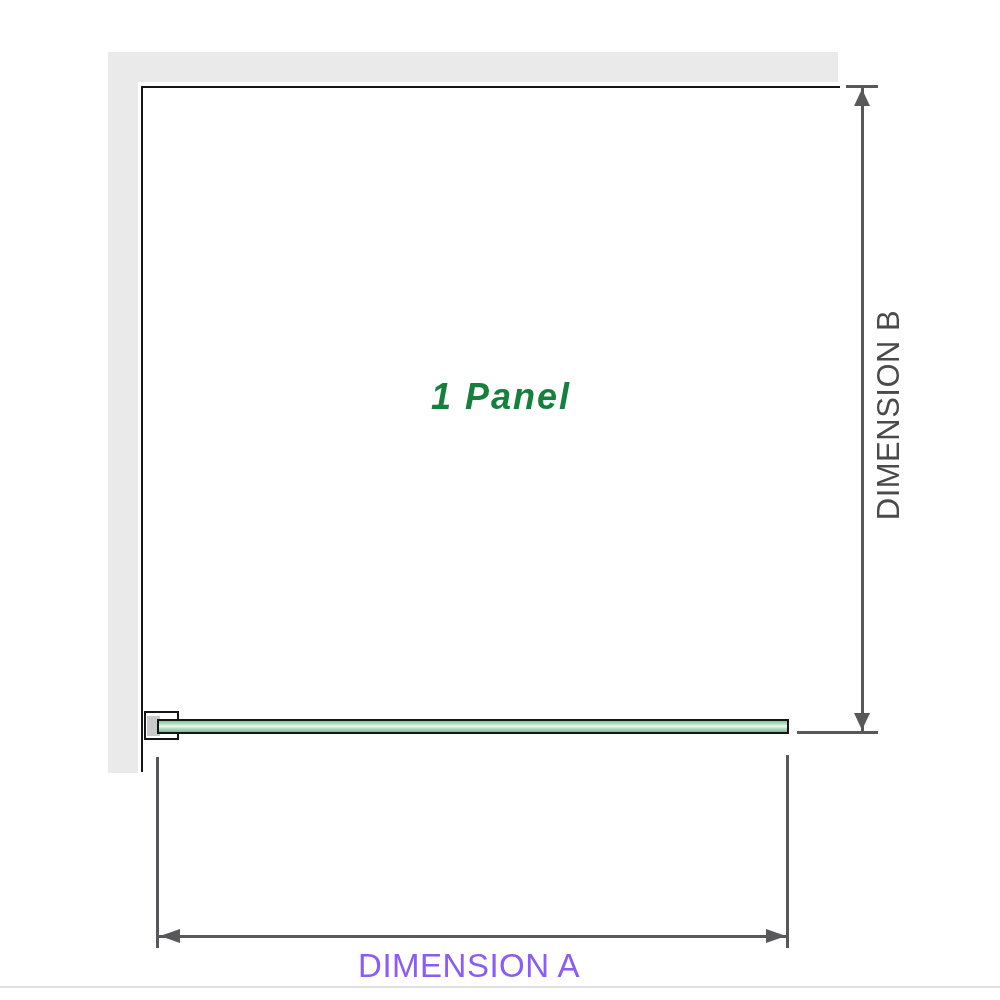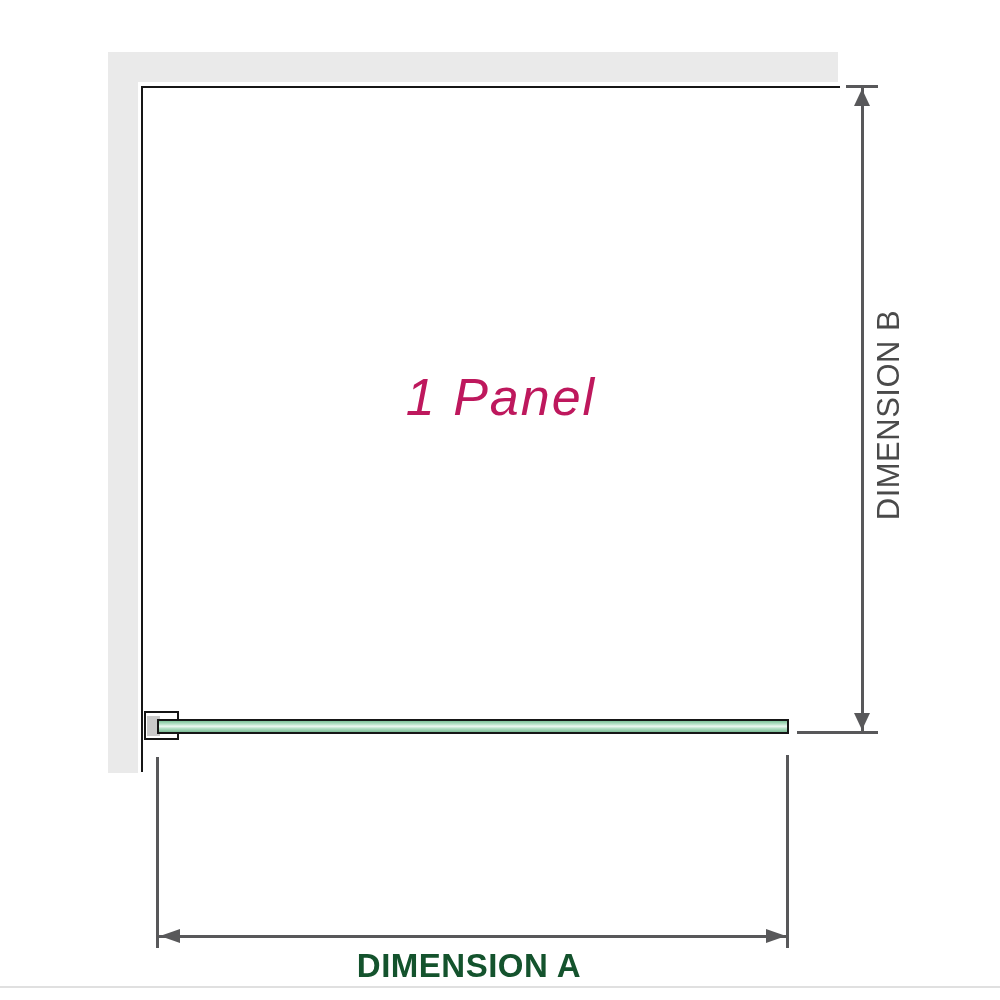--- a/index.html
+++ b/index.html
@@ -20,22 +20,22 @@
   .panel-outline{
     left:141px;top:86px;width:697px;height:684px;
     border-top:2.5px solid #161616;
     border-left:2.5px solid #161616;
   }
 
   
   .panel-label{
     left:501px;top:397px;
     transform:translate(-50%,-50%);
-    font-size:52px;font-style:italic;font-weight:400;
-    color:#be185d;letter-spacing:2px;white-space:nowrap;
+    font-size:36px;font-style:italic;font-weight:700;
+    color:#15803d;letter-spacing:2px;white-space:nowrap;
   }
 
   
   .bracket{
     left:144px;top:711px;width:35px;height:29px;
     background:#ffffff;border:2.5px solid #161616;
     box-sizing:border-box;
   }
   .bracket-pad{left:147px;top:716px;width:13px;height:20px;background:#c9c9c9;}
   .glass{
@@ -76,22 +76,22 @@
     border-right:20px solid #58585a;
   }
   .dima-arrow-right{
     left:766px;top:929px;
     border-top:7.5px solid transparent;border-bottom:7.5px solid transparent;
     border-left:20px solid #58585a;
   }
   .dima-label{
     left:469px;top:966px;
     transform:translate(-50%,-50%);
-    font-size:33px;color:#14532d;letter-spacing:0.5px;white-space:nowrap;
-    font-weight:700;
+    font-size:33px;color:#8b5cf6;letter-spacing:0.5px;white-space:nowrap;
+    font-weight:400;
   }
 
   .bottom-rule{left:0;top:986px;width:1000px;height:2px;background:#e0e0e0;}
 </style>
 </head>
 <body>
 
 <div class="abs wall-top"></div>
 <div class="abs wall-left"></div>
 

